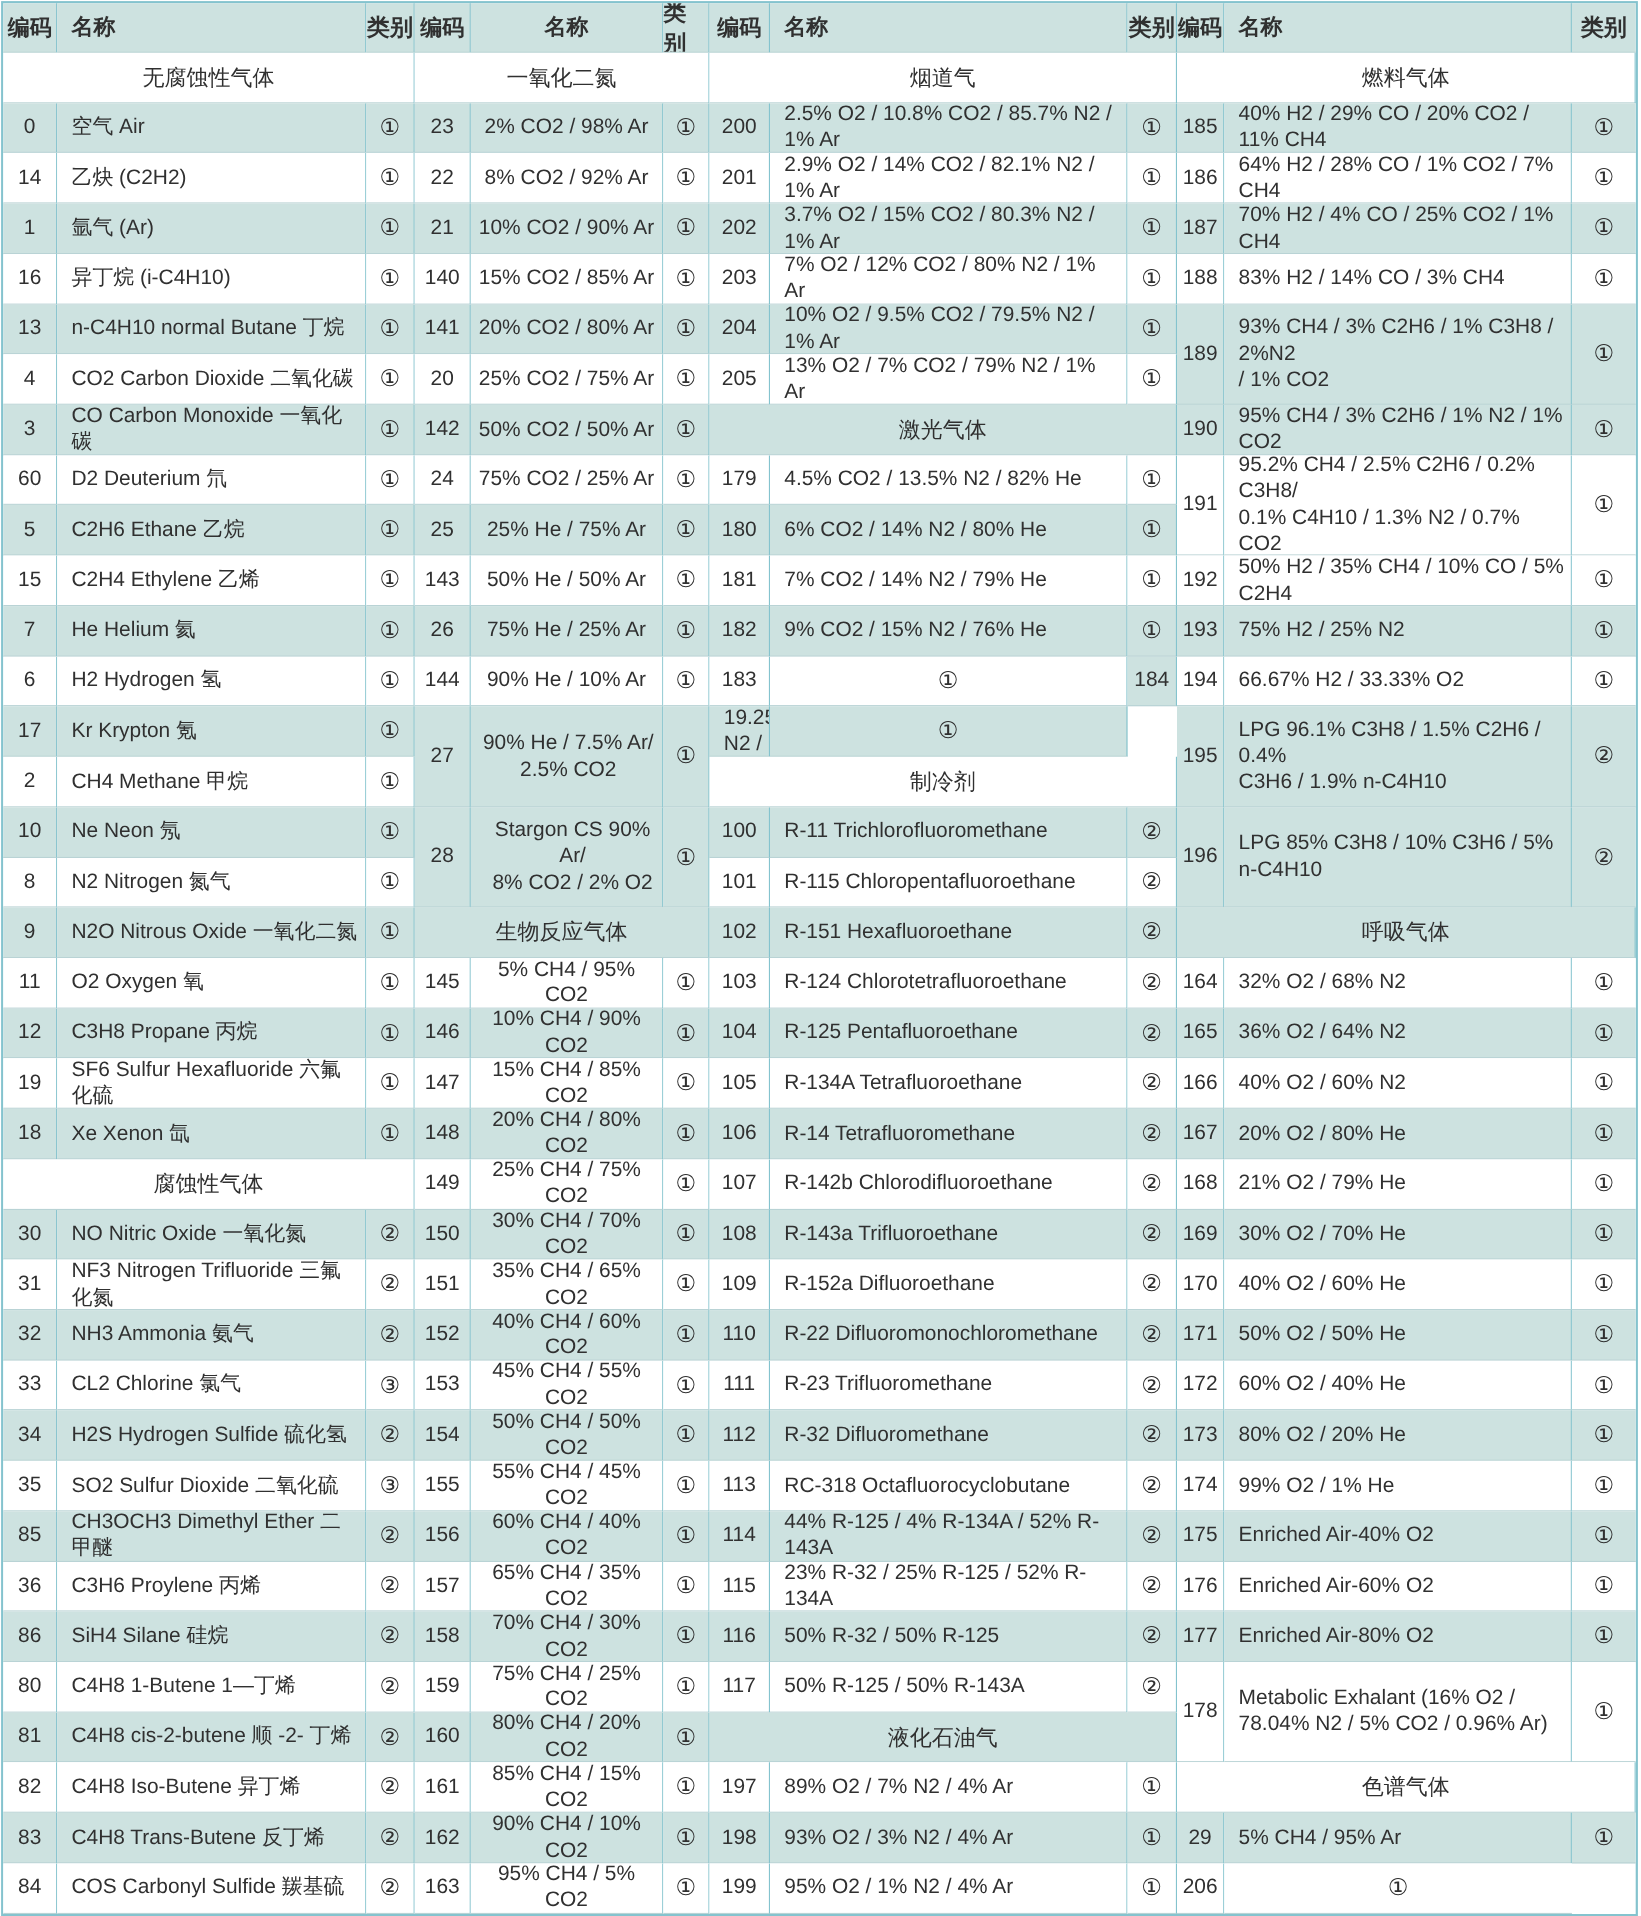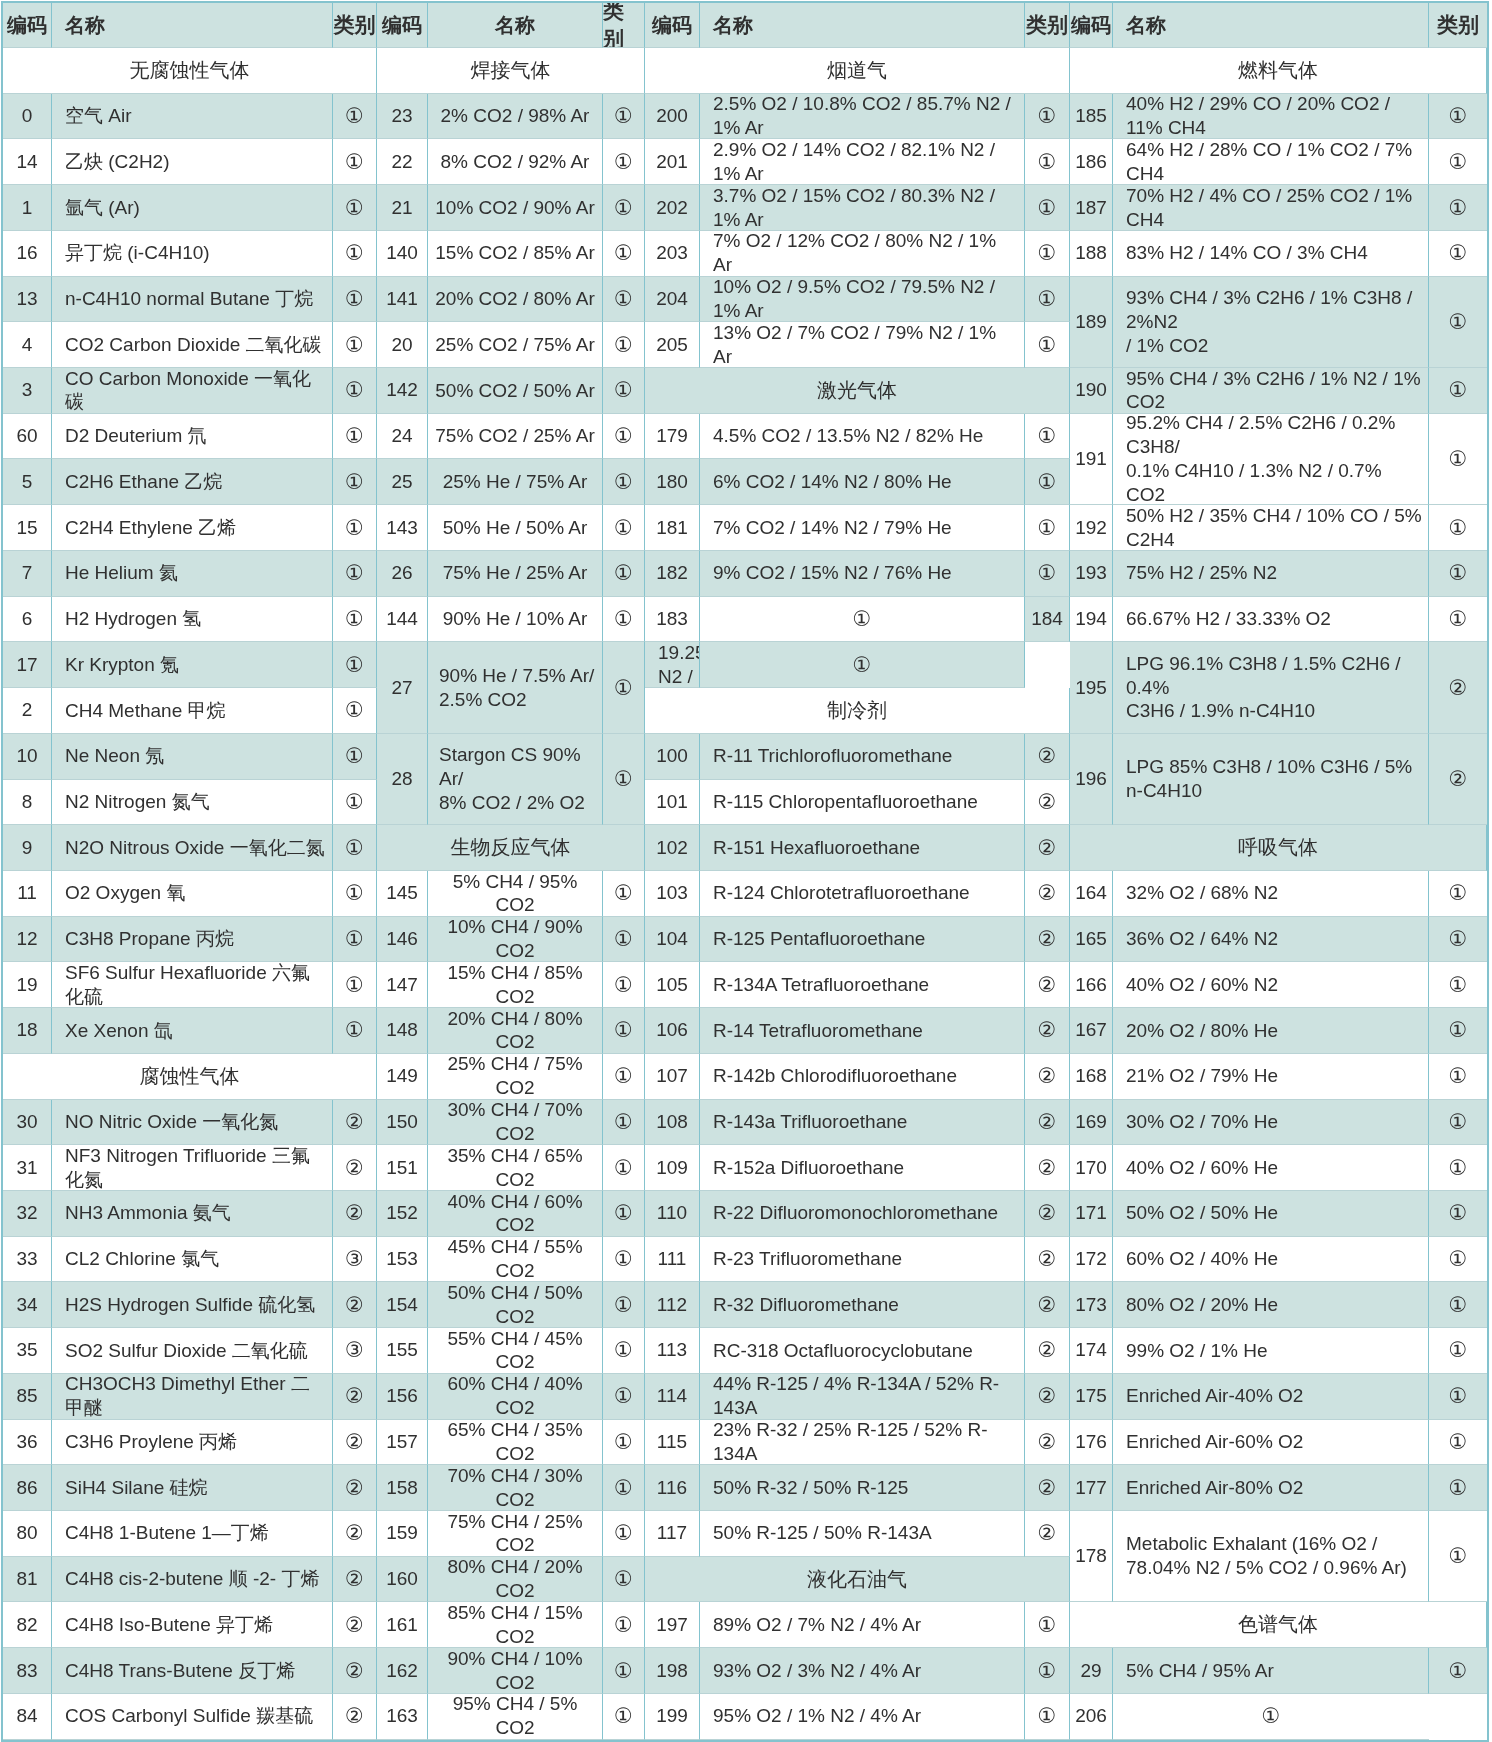--- a/index.html
+++ b/index.html
@@ -50,21 +50,21 @@
     font-weight:400;font-size:20px;
     justify-content:center;
   }
   .name{
     justify-content:flex-start;text-align:left;
     padding:0 6px 0 13px;
     line-height:1.25;
     white-space:pre-line;
   }
   .g1 .name{justify-content:center;text-align:center;padding:0 4px;}
-  .g1 .name.tall{justify-content:flex-start;text-align:left;padding:0 0 0 11px;}
+  .g1 .name.tall{justify-content:flex-start;text-align:center;padding:0 0 0 11px;}
   .cat{font-size:21px;}
   .tall{grid-row:span 2;}
 </style>
 </head>
 <body>
 
 <div id="gas-table">
     <div class="group g0">
       <div class="c hdr code">编码</div>
       <div class="c hdr name">名称</div>
@@ -174,21 +174,21 @@
       <div class="c name teal">C4H8 Trans-Butene 反丁烯</div>
       <div class="c cat teal">②</div>
       <div class="c code white">84</div>
       <div class="c name white">COS Carbonyl Sulfide 羰基硫</div>
       <div class="c cat white">②</div>
     </div>
     <div class="group g1">
       <div class="c hdr code">编码</div>
       <div class="c hdr name">名称</div>
       <div class="c hdr cat">类别</div>
-      <div class="c sec white">焊接气体</div>
+      <div class="c sec white">一氧化二氮</div>
       <div class="c code teal">23</div>
       <div class="c name teal">2% CO2 / 98% Ar</div>
       <div class="c cat teal">①</div>
       <div class="c code white">22</div>
       <div class="c name white">8% CO2 / 92% Ar</div>
       <div class="c cat white">①</div>
       <div class="c code teal">21</div>
       <div class="c name teal">10% CO2 / 90% Ar</div>
       <div class="c cat teal">①</div>
       <div class="c code white">140</div>

